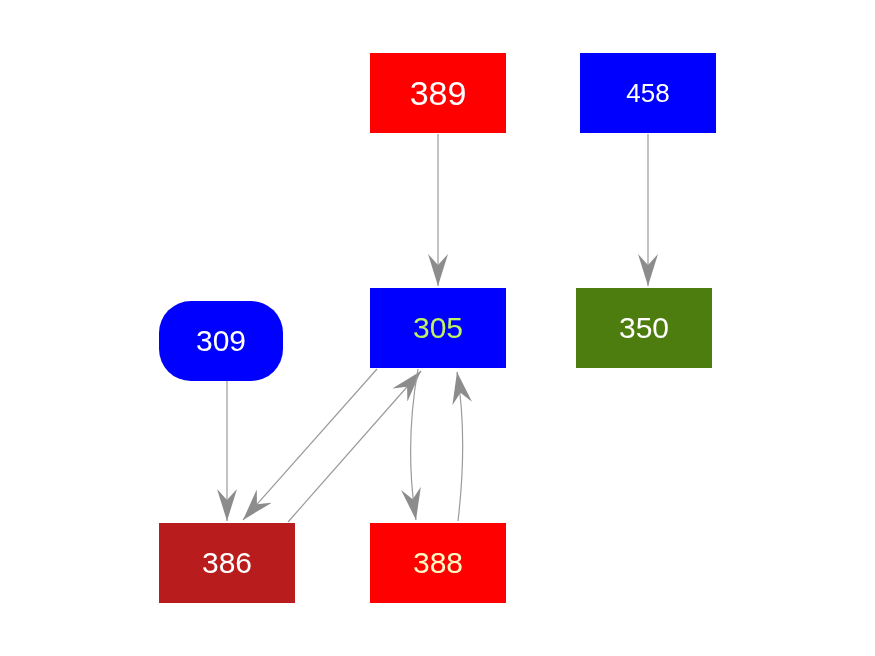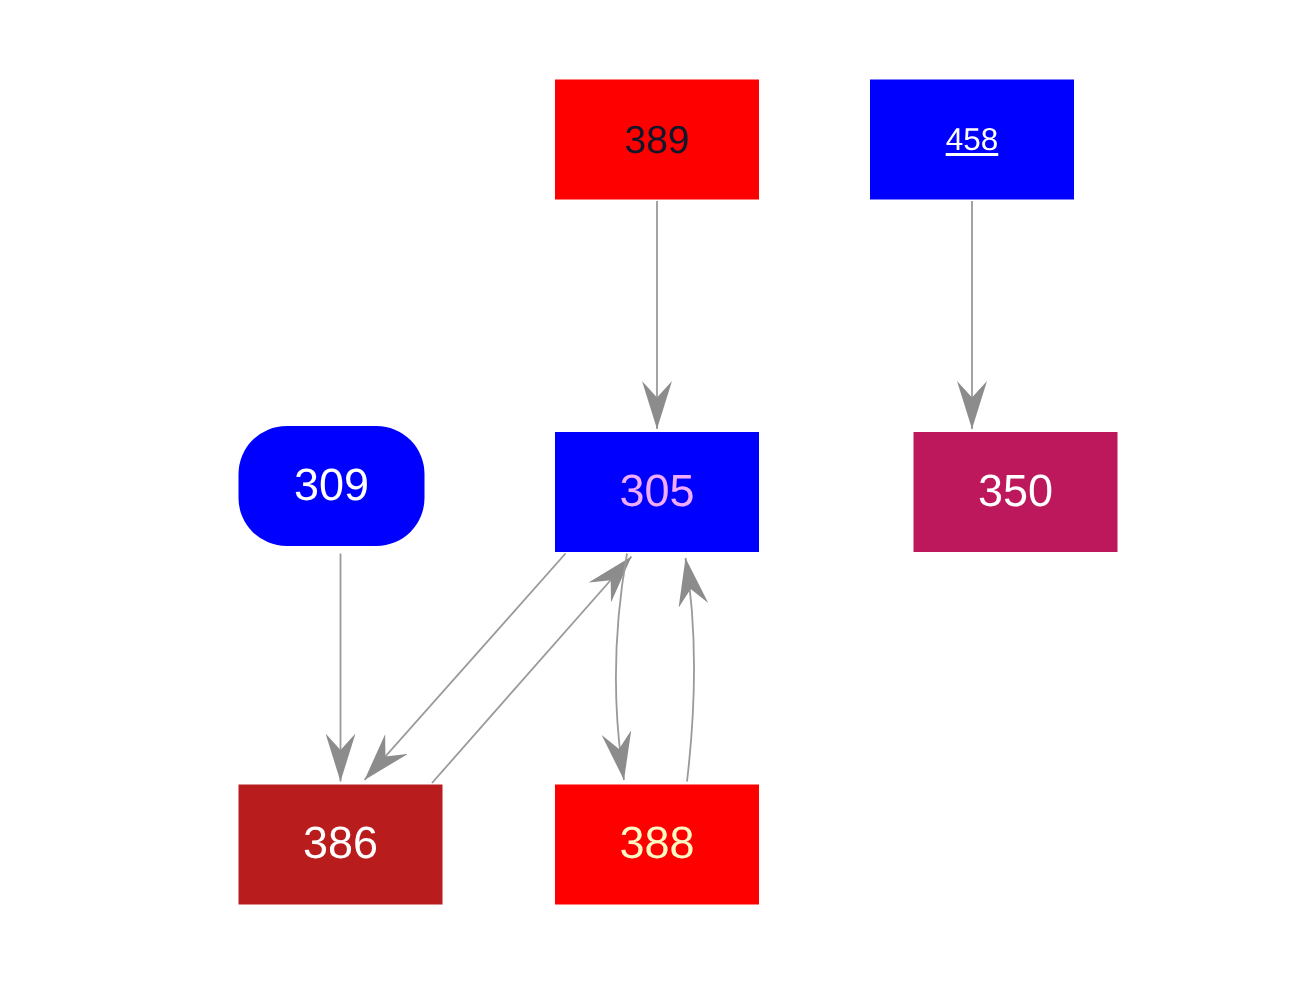--- a/index.html
+++ b/index.html
@@ -43,32 +43,32 @@
       </defs>
       <path d="M438,134 L438,286" fill="none" stroke="#9a9a9a" stroke-width="1.2" marker-end="url(#arrowhead)"></path>
       <path d="M648,134 L648,286" fill="none" stroke="#9a9a9a" stroke-width="1.2" marker-end="url(#arrowhead)"></path>
       <path d="M227,369 L227,521" fill="none" stroke="#9a9a9a" stroke-width="1.2" marker-end="url(#arrowhead)"></path>
       <path d="M377,369 L243,520" fill="none" stroke="#9a9a9a" stroke-width="1.2" marker-end="url(#arrowhead)"></path>
       <path d="M288,522 L421,371" fill="none" stroke="#9a9a9a" stroke-width="1.2" marker-end="url(#arrowhead)"></path>
       <path d="M418,369 C409,420 408,470 416,520" fill="none" stroke="#9a9a9a" stroke-width="1.2" marker-end="url(#arrowhead)"></path>
       <path d="M458,521 C464,470 465,420 457,372" fill="none" stroke="#9a9a9a" stroke-width="1.2" marker-end="url(#arrowhead)"></path>
     </svg>
     <div class="graph-node" style="width: 136px; height: 80px; left: 370px; top: 53px; background: rgb(255, 0, 0);">
-      <span class="node-label" style="color: #0f172a; font-size: 26px; text-align: right;">389</span>
+      <span class="node-label" style="color: #ffffff; font-size: 34px; text-align: right;">389</span>
     </div>
     <div class="graph-node" style="width: 136px; height: 80px; left: 580px; top: 53px; background: rgb(0, 0, 255);">
-      <span class="node-label" style="color: rgb(255, 255, 255); font-size: 21px; text-decoration: underline;">458</span>
+      <span class="node-label" style="color: rgb(255, 255, 255); font-size: 26px;">458</span>
     </div>
-    <div class="graph-node" style="width: 124px; height: 80px; left: 159px; top: 284px; background: rgb(0, 0, 255); border-radius: 32px;">
+    <div class="graph-node" style="width: 124px; height: 80px; left: 159px; top: 301px; background: rgb(0, 0, 255); border-radius: 32px;">
       <span class="node-label" style="color: rgb(255, 255, 255); font-size: 30px;">309</span>
     </div>
     <div class="graph-node" style="width: 136px; height: 80px; left: 370px; top: 288px; background: rgb(0, 0, 255);">
-      <span class="node-label" style="color: #f0abfc; font-size: 30px;">305</span>
+      <span class="node-label" style="color: #bef264; font-size: 30px;">305</span>
     </div>
-    <div class="graph-node" style="width: 136px; height: 80px; left: 609px; top: 288px; background: #be185d;">
+    <div class="graph-node" style="width: 136px; height: 80px; left: 576px; top: 288px; background: #4d7c0f;">
       <span class="node-label" style="color: rgb(255, 255, 255); font-size: 30px;">350</span>
     </div>
     <div class="graph-node" style="width: 136px; height: 80px; left: 159px; top: 523px; background: #b91c1c;">
       <span class="node-label" style="color: rgb(255, 255, 255); font-size: 30px;">386</span>
     </div>
     <div class="graph-node" style="width: 136px; height: 80px; left: 370px; top: 523px; background: rgb(255, 0, 0);">
       <span class="node-label" style="color: #fef9c3; font-size: 30px;">388</span>
     </div>
   </div>
 

